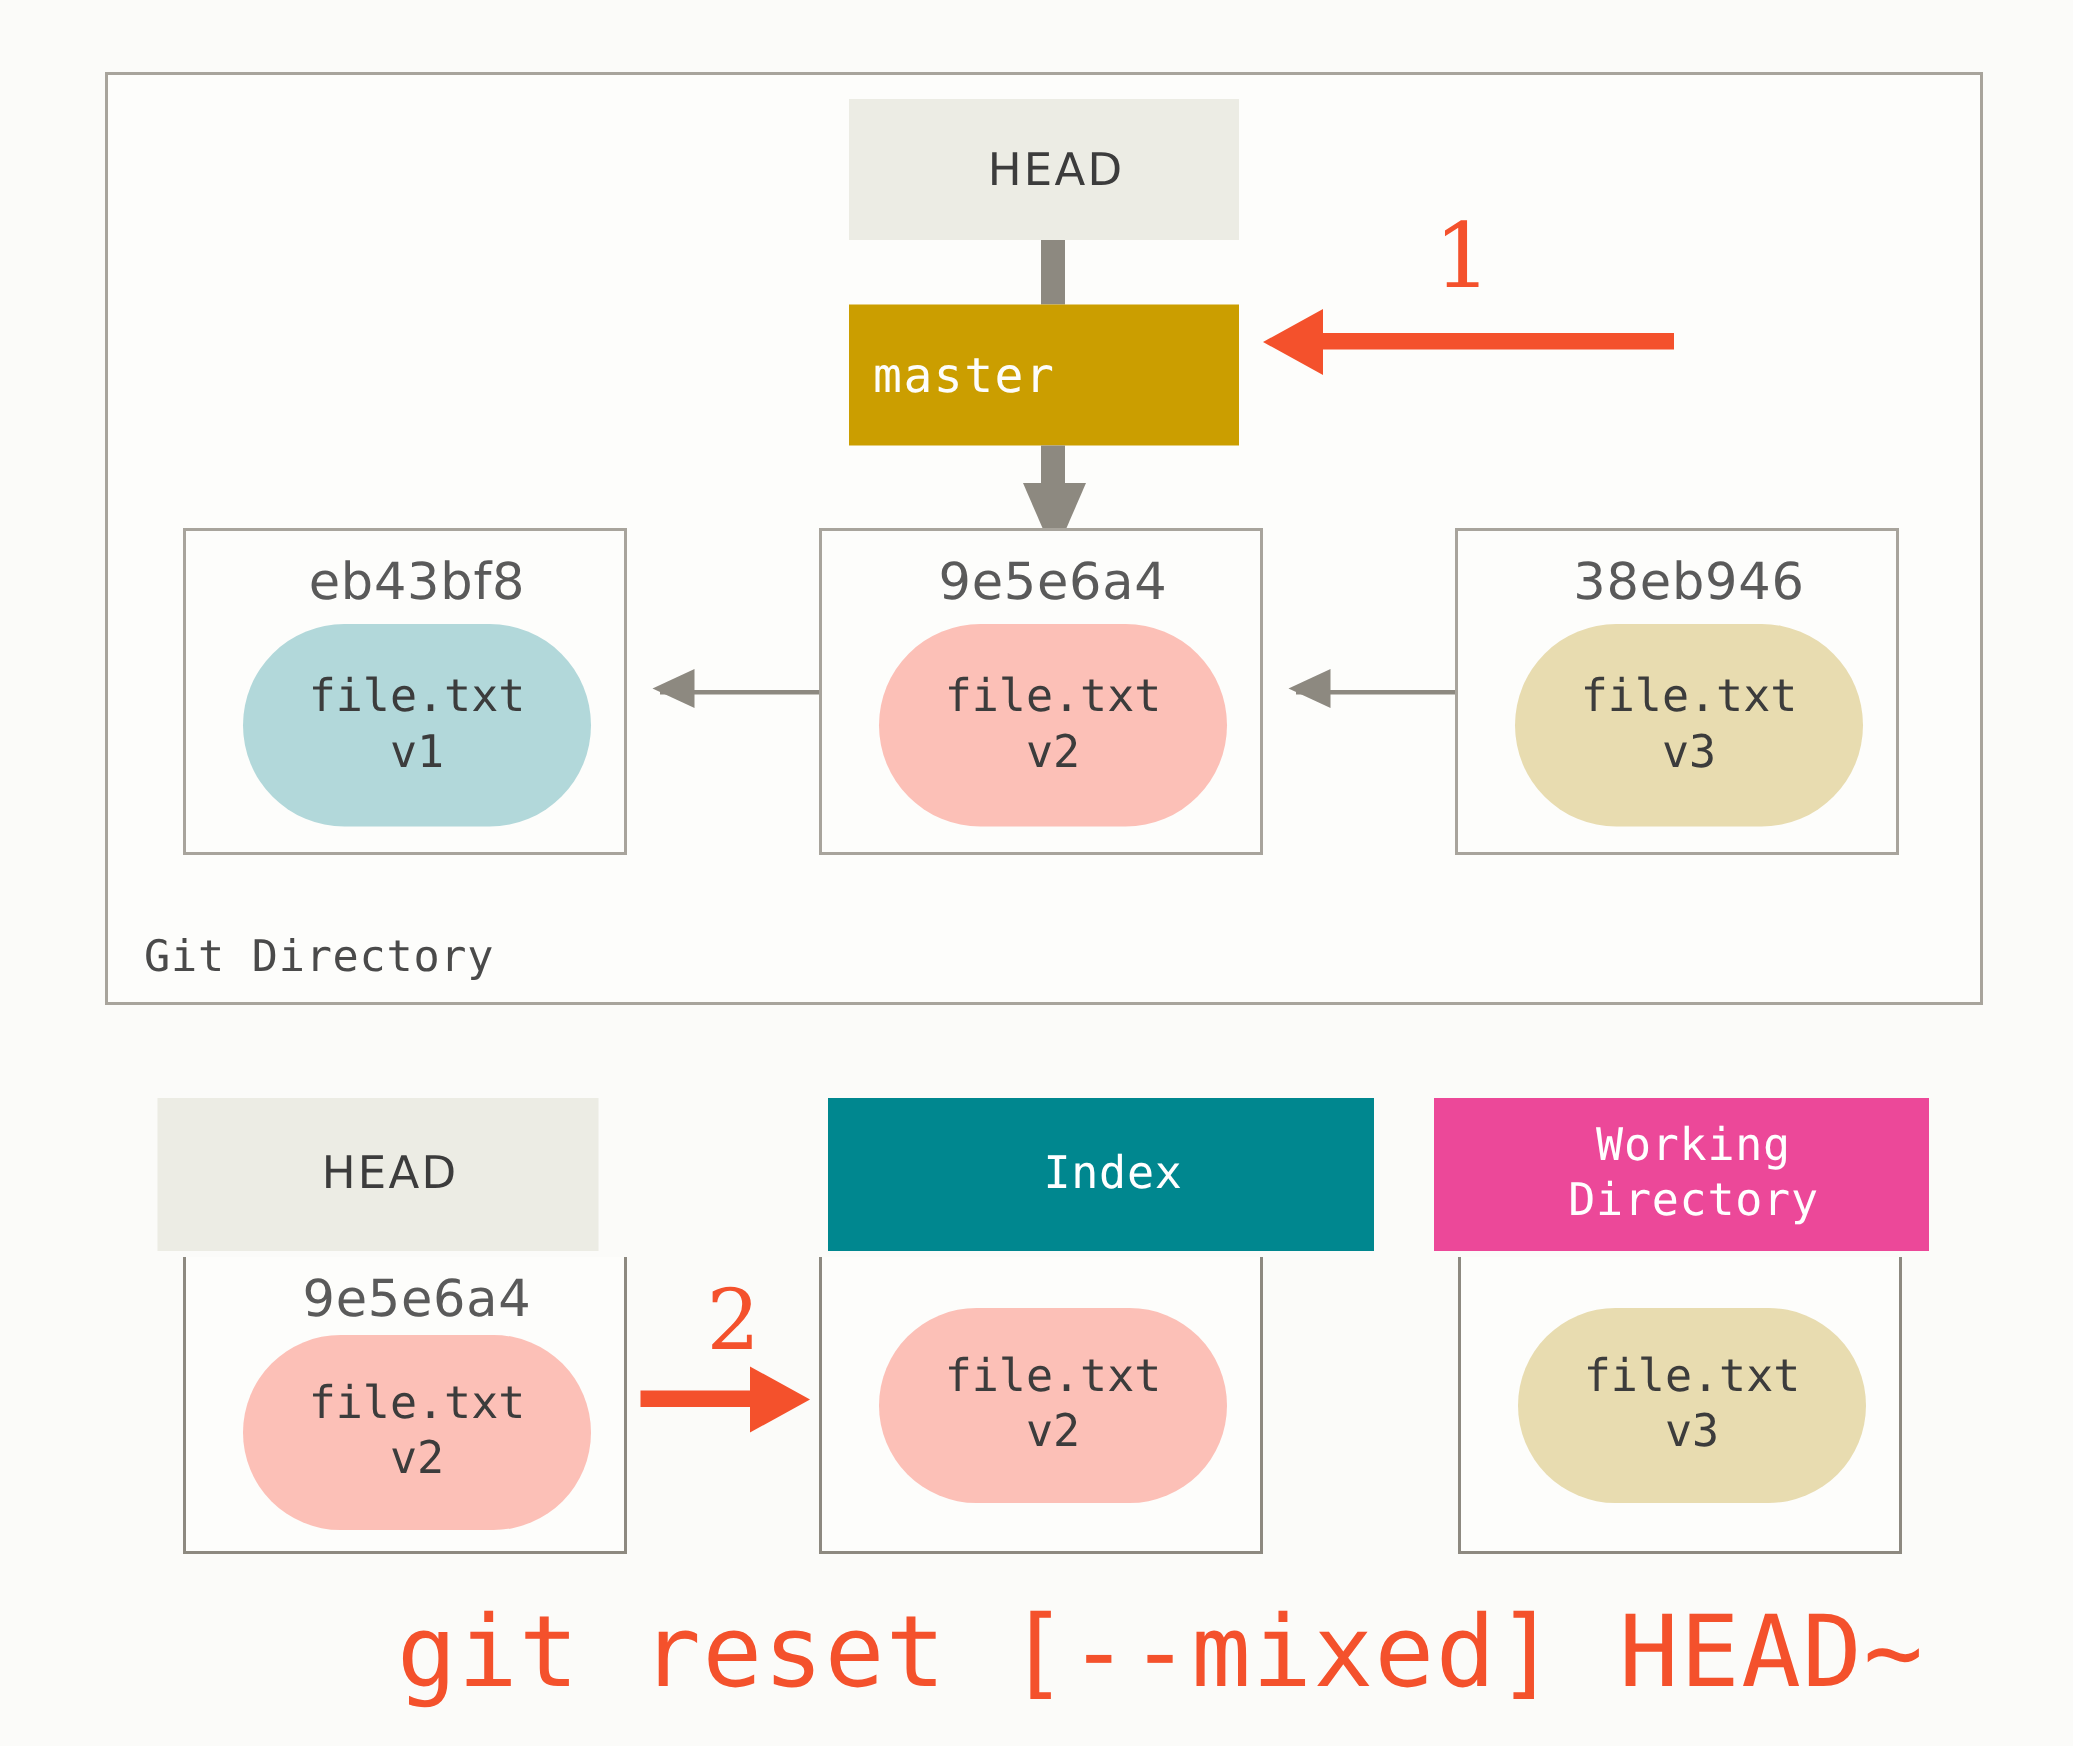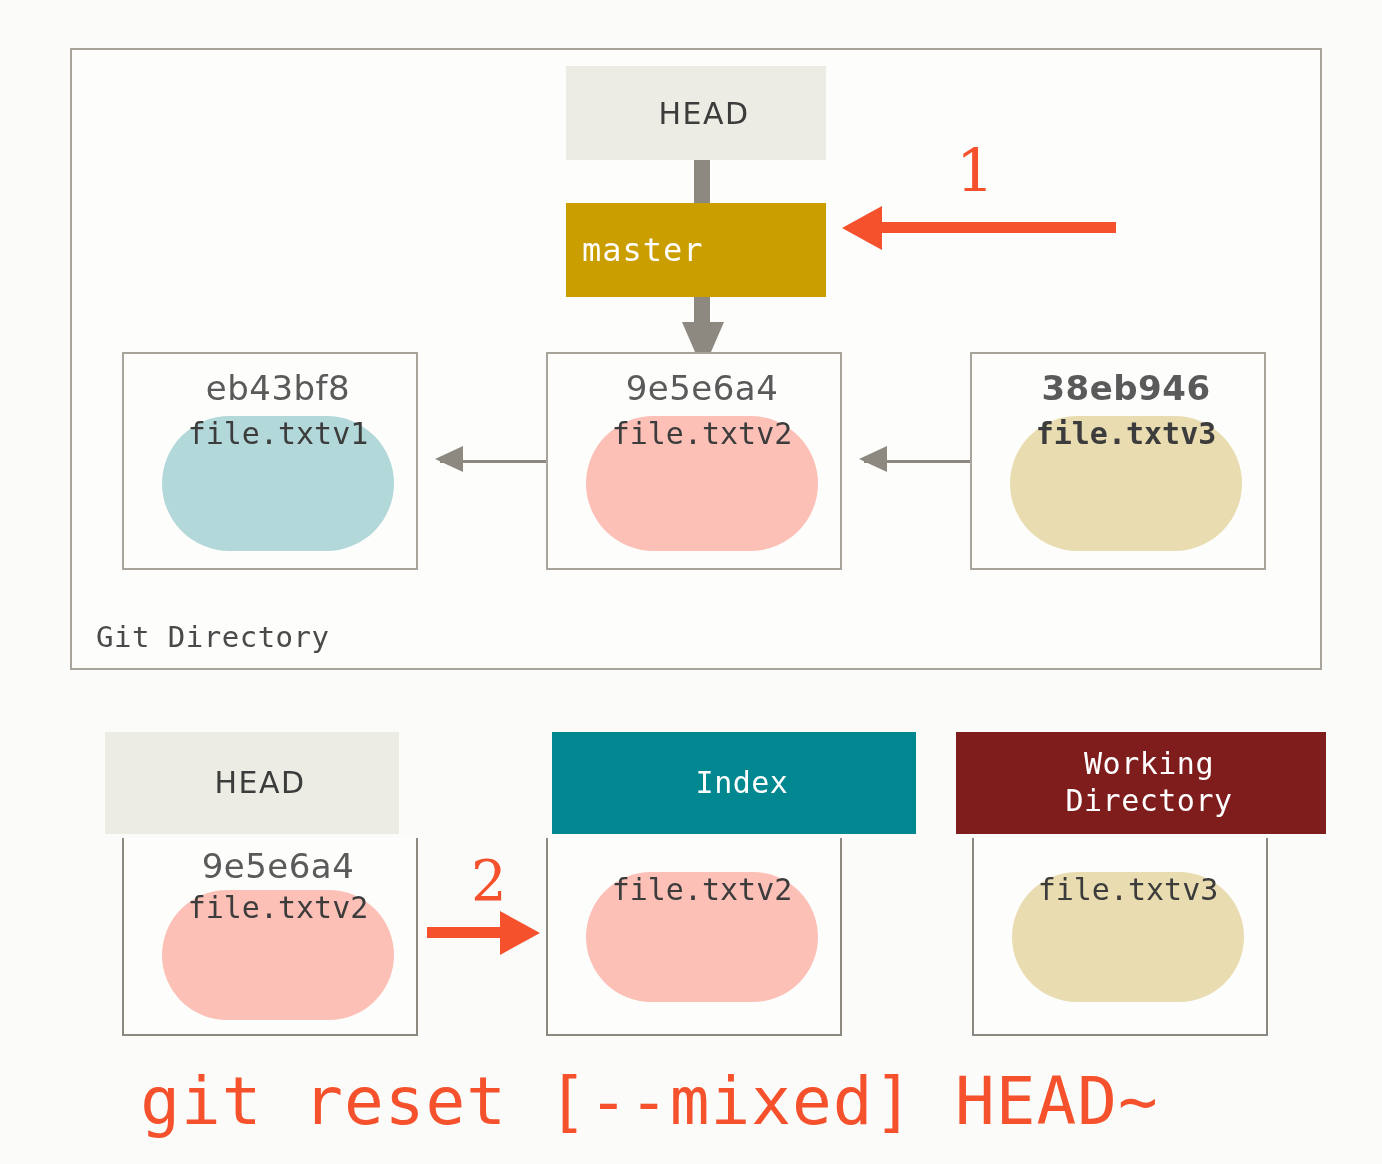--- a/index.html
+++ b/index.html
@@ -102,38 +102,40 @@
   
   .commit-box {
     top: 352px;
     width: 296px;
     height: 218px;
     border: 2px solid #a8a49c;
     background: #fdfdfb;
   }
   #commit-0 { left: 122px; }
   #commit-1 { left: 546px; }
-  #commit-2 { left: 970px; font-weight: bold; }
+  #commit-2 { left: 970px; }
 
   .commit-sha {
     width: 100%;
     text-align: center;
     margin-top: 14px;
     font-family: "DejaVu Sans", sans-serif;
     font-size: 34px;
     color: #5a5a5a;
     letter-spacing: 0.5px;
   }
 
   .blob {
     margin: 8px auto 0 auto;
     width: 232px;
     height: 135px;
     border-radius: 70px;
     display: flex;
+    flex-direction: column;
+    align-items: center;
     justify-content: center;
     font-family: "DejaVu Sans Mono", monospace;
     font-size: 30px;
     color: #3c3c3c;
     line-height: 1.22;
   }
   .blob-v1 { background: #b2d8da; }
   .blob-v2 { background: #fcc0b7; }
   .blob-v3 { background: #e8dcb0; }
 
@@ -214,22 +216,22 @@
     top: 732px;
     width: 364px;
     background: #00878f;
     margin-left: 22px;
   }
   #index-header .lbl { color: #ffffff; }
 
   #wd-header {
     left: 956px;
     top: 732px;
-    width: 370px;
-    background: #7f1d1d;
+    width: 330px;
+    background: #ec4899;
   }
   #wd-header .lbl { color: #ffffff; }
 
   .col-body {
     top: 838px;
     height: 198px;
     border: 2px solid #8d8980;
     border-top: none;
     background: #fdfdfb;
   }
@@ -264,21 +266,21 @@
     font-size: 56px;
     color: #f4512c;
     line-height: 1;
   }
 
   
   #command-caption {
     left: 0;
     top: 1063px;
     width: 1283px;
-    text-align: center;
+    text-align: right;
     font-family: "DejaVu Sans Mono", monospace;
     font-size: 66px;
     color: #f4512c;
     letter-spacing: 1px;
     white-space: pre;
   }
 </style>
 </head>
 <body>
 

